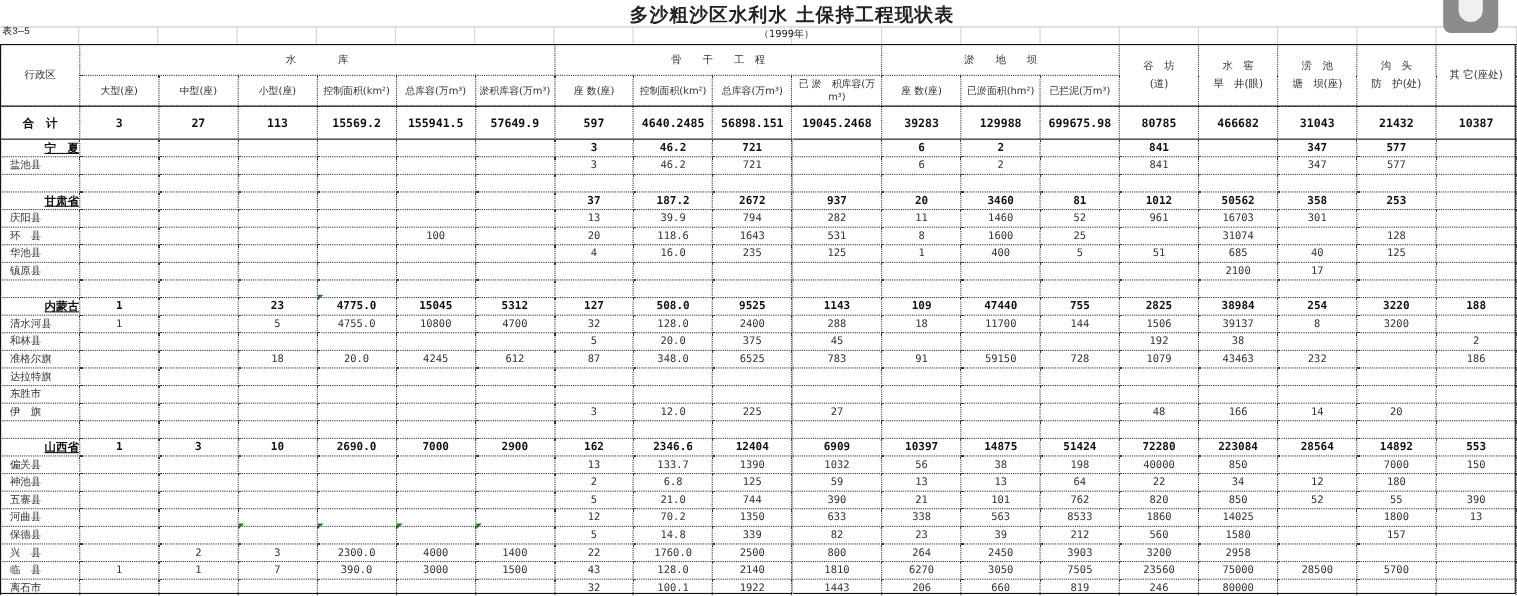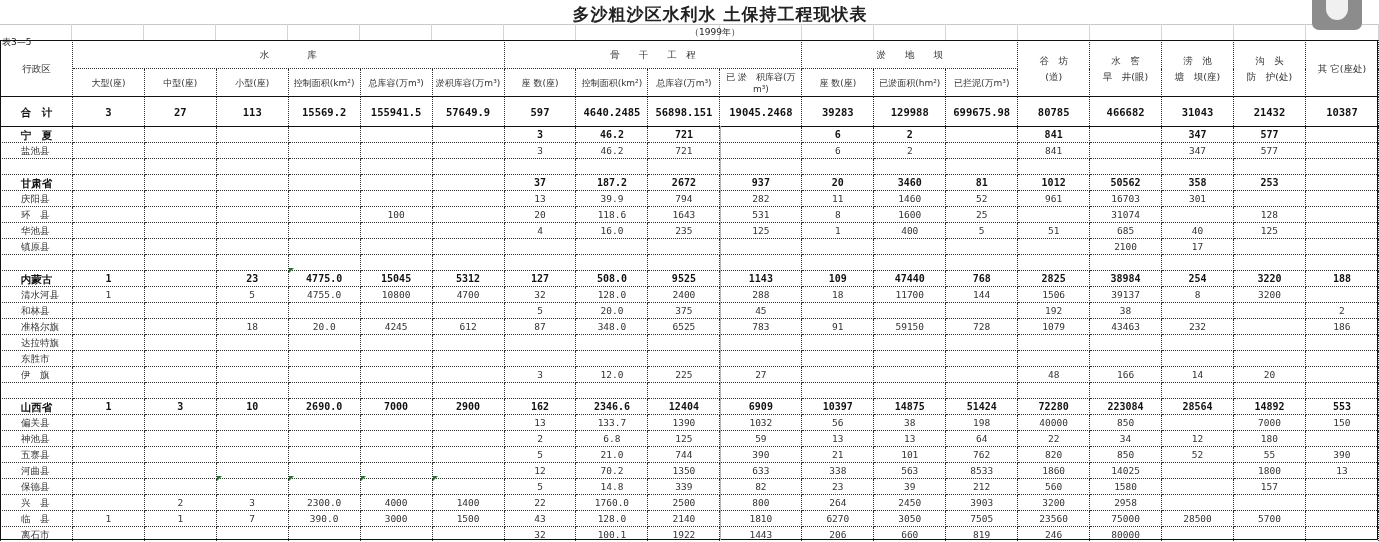--- a/index.html
+++ b/index.html
@@ -2,34 +2,34 @@
 <html><head>
 <meta charset="utf-8">
 <style>
   html,body{margin:0;padding:0;background:#ffffff;}
   body{width:1379px;height:542px;overflow:hidden;position:relative;font-family:"DejaVu Sans","Liberation Sans",sans-serif;color:#222;}
   .sheet{position:absolute;left:0;top:0;width:1379px;height:542px;}
   .title{position:absolute;left:0;top:0;width:1440px;height:26px;text-align:center;font-size:17px;font-weight:bold;letter-spacing:1px;line-height:28px;color:#222;}
   .gridline-top{position:absolute;left:0;top:24px;width:1379px;height:0;border-top:1px solid #c8c8c8;}
   .subrow{position:absolute;left:0;top:24px;height:16px;width:1379px;}
   .subrow .cellg{position:absolute;top:0;height:16px;border-right:1px solid #d4d4d4;box-sizing:border-box;}
-  .table-code{position:absolute;left:2px;top:35px;font-size:9px;line-height:14px;color:#222;}
+  .table-code{position:absolute;left:2px;top:22px;font-size:9px;line-height:14px;color:#222;font-family:Liberation Mono, monospace;}
   .year{position:absolute;left:690px;top:25px;font-size:9px;line-height:14px;color:#222;}
   .widget{position:absolute;left:1312px;top:0;width:50px;height:30px;background:#8c8c8c;border-radius:0 0 7px 7px;}
   .widget .knob{position:absolute;left:14px;top:-4px;width:22px;height:24px;background:#f0f0f0;border-radius:0 0 11px 11px;}
   table{position:absolute;left:0;top:40px;border-collapse:collapse;table-layout:fixed;font-size:9.5px;}
   td{border:1px dotted #333;padding:0;text-align:center;vertical-align:middle;overflow:hidden;white-space:nowrap;height:15px;line-height:14px;font-family:"DejaVu Sans Mono","Liberation Mono",monospace;color:#333;}
   td.lbl{font-family:"DejaVu Sans","Liberation Sans",sans-serif;}
   tr.hdr1 td{height:27px;font-family:"DejaVu Sans","Liberation Sans",sans-serif;font-size:9.5px;}
   tr.hdr2 td{height:27px;font-family:"DejaVu Sans","Liberation Sans",sans-serif;font-size:9px;line-height:12px;white-space:normal;}
   tr.total td{height:29px;font-weight:bold;font-size:10.5px;color:#111;border-bottom:1px solid #111;}
   tr.prov td{font-weight:bold;font-size:10px;color:#111;}
   tr.prov td.lbl{font-size:10.5px;}
-  td.left{text-align:left;padding-left:20px;}
-  td.left2{text-align:center;}
+  td.left{text-align:left;padding-left:8px;}
+  td.left2{text-align:right;text-decoration:underline;}
   .outer{position:absolute;left:0;top:40px;width:1378px;height:500px;border:1.5px solid #111;box-sizing:border-box;pointer-events:none;}
   .hdr-sep{position:absolute;left:0;top:96px;width:1378px;border-top:1.5px solid #111;pointer-events:none;}
   .vsep{position:absolute;left:720px;top:126px;height:414px;border-left:1px solid #b8b8b8;pointer-events:none;}
   .flag{position:absolute;width:0;height:0;border-top:5px solid #1e7a1e;border-right:5px solid transparent;}
 </style>
 </head>
 <body>
 
 <div class="sheet">
   <div class="title">多沙粗沙区水利水 土保持工程现状表</div>
@@ -332,21 +332,21 @@
           <td>23</td>
           <td>4775.0</td>
           <td>15045</td>
           <td>5312</td>
           <td>127</td>
           <td>508.0</td>
           <td>9525</td>
           <td>1143</td>
           <td>109</td>
           <td>47440</td>
-          <td>768</td>
+          <td>755</td>
           <td>2825</td>
           <td>38984</td>
           <td>254</td>
           <td>3220</td>
           <td>188</td>
         </tr>
         <tr class="county">
           <td class="lbl left">清水河县</td>
           <td>1</td>
           <td></td>

